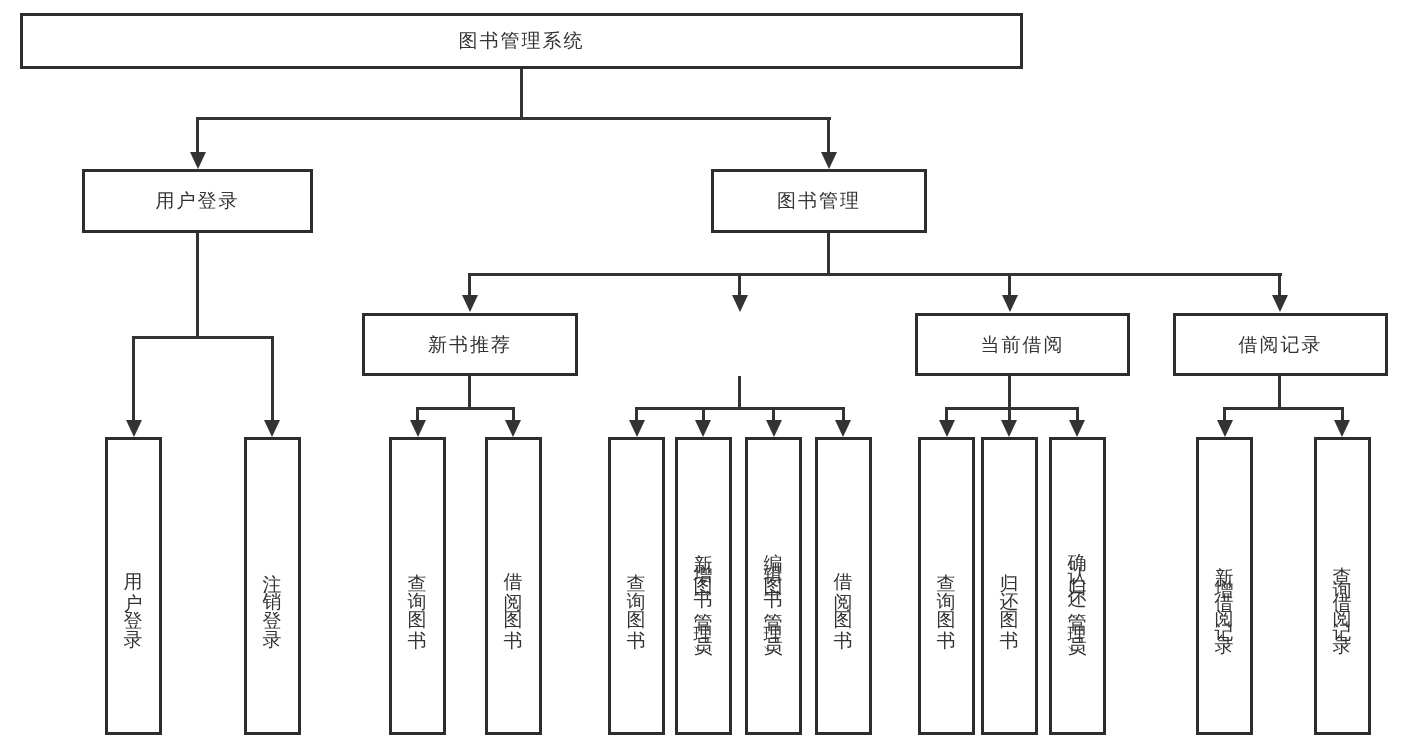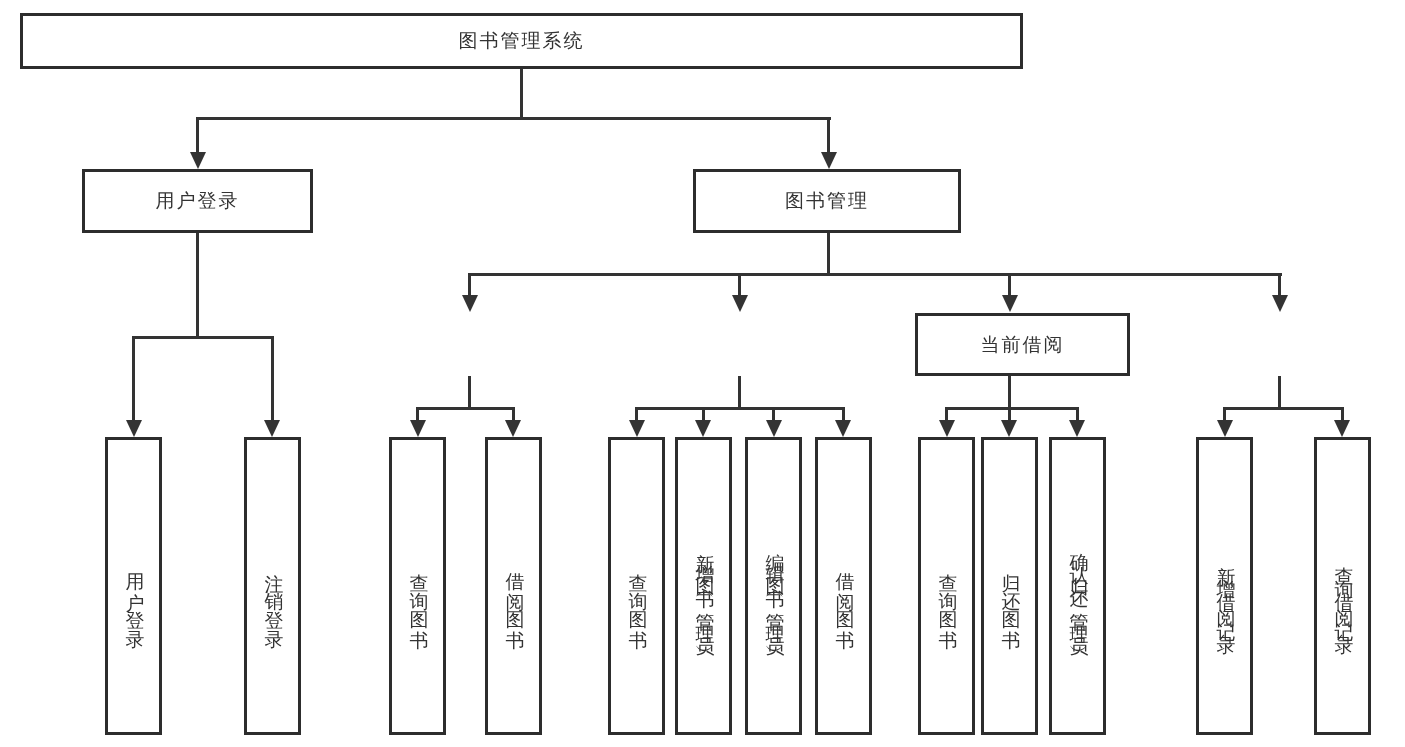--- a/index.html
+++ b/index.html
@@ -1,18 +1,18 @@
 <!DOCTYPE html>
 <html><head>
 <meta charset="utf-8">
 <style>
   html,body{margin:0;padding:0;background:#ffffff;}
   #stage{
     position:relative;width:1405px;height:747px;background:#ffffff;overflow:hidden;
-    font-family:Liberation Mono, monospace;color:#333333;
+    font-family:Liberation Serif, serif;color:#333333;
   }
   .box{
     position:absolute;box-sizing:border-box;border:3px solid #2d2d2d;background:#ffffff;
     display:flex;align-items:center;justify-content:center;
   }
   .box-h{font-size:19px;letter-spacing:2px;white-space:nowrap;}
   .box-v{font-size:19px;}
   .v-label{
     writing-mode:vertical-rl;text-orientation:mixed;line-height:1;
     white-space:nowrap;
@@ -44,21 +44,21 @@
   <div class="vline" style="left:520px;top:69px;height:50px;"></div>
   <div class="hline" style="left:196px;top:117px;width:635px;"></div>
   <div class="vline" style="left:196px;top:117px;height:36px;"></div>
   <div class="vline" style="left:827px;top:117px;height:36px;"></div>
   <div class="arrow" style="left:190px;top:152px;"></div>
   <div class="arrow" style="left:821px;top:152px;"></div>
 
   <div class="box box-h" style="left:82px;top:169px;width:231px;height:64px;">
     <span>用户登录</span>
   </div>
-  <div class="box box-h" style="left:693px;top:169px;width:268px;height:64px;">
+  <div class="box box-h" style="left:711px;top:169px;width:216px;height:64px;">
     <span>图书管理</span>
   </div>
 
   <div class="vline" style="left:196px;top:233px;height:105px;"></div>
   <div class="hline" style="left:132px;top:336px;width:142px;"></div>
   <div class="vline" style="left:132px;top:336px;height:85px;"></div>
   <div class="vline" style="left:271px;top:336px;height:85px;"></div>
   <div class="arrow" style="left:126px;top:420px;"></div>
   <div class="arrow" style="left:264px;top:420px;"></div>
 
@@ -66,22 +66,28 @@
   <div class="hline" style="left:468px;top:273px;width:814px;"></div>
   <div class="vline" style="left:468px;top:273px;height:24px;"></div>
   <div class="vline" style="left:738px;top:273px;height:24px;"></div>
   <div class="vline" style="left:1008px;top:273px;height:24px;"></div>
   <div class="vline" style="left:1278px;top:273px;height:24px;"></div>
   <div class="arrow" style="left:462px;top:295px;"></div>
   <div class="arrow" style="left:732px;top:295px;"></div>
   <div class="arrow" style="left:1002px;top:295px;"></div>
   <div class="arrow" style="left:1272px;top:295px;"></div>
 
+  <div class="box box-h" style="left:362px;top:313px;width:216px;height:63px;">
+    <span>新书推荐</span>
+  </div>
   <div class="box box-h" style="left:902px;top:313px;width:215px;height:63px;margin-left:13px;">
     <span>当前借阅</span>
+  </div>
+  <div class="box box-h" style="left:1173px;top:313px;width:215px;height:63px;">
+    <span>借阅记录</span>
   </div>
 
   <div class="vline" style="left:468px;top:376px;height:33px;"></div>
   <div class="vline" style="left:738px;top:376px;height:33px;"></div>
   <div class="vline" style="left:1008px;top:376px;height:33px;"></div>
   <div class="vline" style="left:1278px;top:376px;height:33px;"></div>
 
   <div class="hline" style="left:416px;top:407px;width:99px;"></div>
   <div class="hline" style="left:635px;top:407px;width:210px;"></div>
   <div class="hline" style="left:945px;top:407px;width:134px;"></div>

